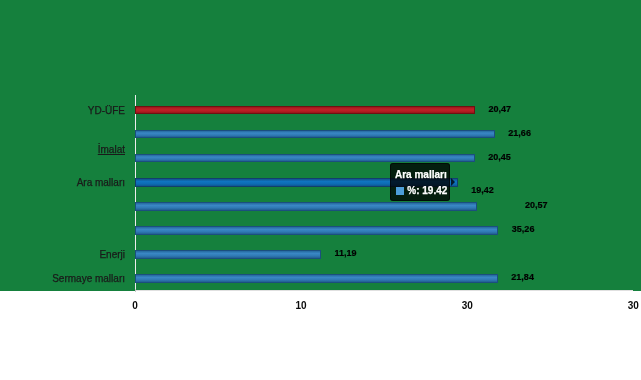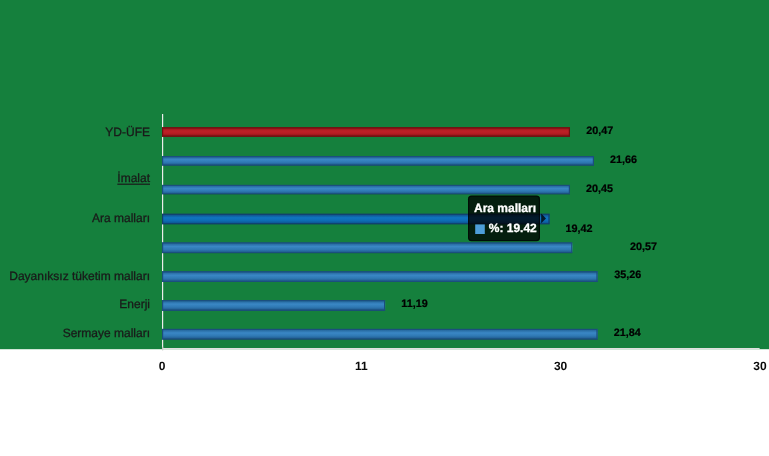--- a/index.html
+++ b/index.html
@@ -72,35 +72,34 @@
       <div class="bar b-blue" title="21,66" style="left: 135px; top: 129.75px; width: 359.773px; background: linear-gradient(rgb(26, 78, 124) 0%, rgb(36, 103, 157) 10%, rgb(58, 135, 197) 38%, rgb(47, 121, 180) 66%, rgb(34, 95, 147) 88%, rgb(23, 63, 99) 100%);"></div>
       <div class="val-label" style="left: 508.373px; top: 128.75px;">21,66</div>
       <div class="cat-label" style="right: 516px; top: 145px; text-decoration: underline;">İmalat</div>
       <div class="bar b-blue" title="20,45" style="left: 135px; top: 153.8px; width: 339.674px; background: linear-gradient(rgb(26, 78, 124) 0%, rgb(36, 103, 157) 10%, rgb(58, 135, 197) 38%, rgb(47, 121, 180) 66%, rgb(34, 95, 147) 88%, rgb(23, 63, 99) 100%);"></div>
       <div class="val-label" style="left: 488.274px; top: 152.8px; text-align: center;">20,45</div>
       <div class="cat-label" style="right: 516px; top: 177.85px;">Ara malları</div>
       <div class="bar b-hl" title="19,42" style="left: 135px; top: 177.85px; width: 322.566px; background: linear-gradient(rgb(18, 63, 107) 0%, rgb(18, 81, 137) 10%, rgb(15, 116, 193) 38%, rgb(13, 108, 180) 66%, rgb(13, 86, 148) 88%, rgb(12, 60, 104) 100%);"></div>
       <div class="val-label" style="left: 471.166px; top: 186px;">19,42</div>
       <div class="bar b-blue" title="20,57" style="left: 135px; top: 201.9px; width: 341.668px; background: linear-gradient(rgb(26, 78, 124) 0%, rgb(36, 103, 157) 10%, rgb(58, 135, 197) 38%, rgb(47, 121, 180) 66%, rgb(34, 95, 147) 88%, rgb(23, 63, 99) 100%);"></div>
       <div class="val-label" style="left: 505px; top: 200.9px; margin-left: 20px;">20,57</div>
-      <div class="cat-label" style="right: 516px; top: 225.95px;">Dayanıksız tüketim malları</div>
       <div class="bar b-blue" title="21,87" style="left: 135px; top: 225.95px; width: 363.261px; background: linear-gradient(rgb(26, 78, 124) 0%, rgb(36, 103, 157) 10%, rgb(58, 135, 197) 38%, rgb(47, 121, 180) 66%, rgb(34, 95, 147) 88%, rgb(23, 63, 99) 100%);"></div>
       <div class="val-label" style="left: 511.861px; top: 224.95px;">35,26</div>
       <div class="cat-label" style="right: 516px; top: 250px; text-align: center;">Enerji</div>
       <div class="bar b-blue" title="11,19" style="left: 135px; top: 250px; width: 185.866px; background: linear-gradient(rgb(26, 78, 124) 0%, rgb(36, 103, 157) 10%, rgb(58, 135, 197) 38%, rgb(47, 121, 180) 66%, rgb(34, 95, 147) 88%, rgb(23, 63, 99) 100%);"></div>
       <div class="val-label" style="left: 334.466px; top: 249px;">11,19</div>
       <div class="cat-label" style="right: 516px; top: 274.05px;">Sermaye malları</div>
       <div class="bar b-blue" title="21,84" style="left: 135px; top: 274.05px; width: 362.762px; background: linear-gradient(rgb(26, 78, 124) 0%, rgb(36, 103, 157) 10%, rgb(58, 135, 197) 38%, rgb(47, 121, 180) 66%, rgb(34, 95, 147) 88%, rgb(23, 63, 99) 100%);"></div>
       <div class="val-label" style="left: 511.362px; top: 273.05px;">21,84</div>
     </div>
 
   <div id="tooltip">
     <div id="tooltip-title">Ara malları</div>
     <div id="tooltip-swatch" style="background: rgb(77, 158, 216);"></div>
     <div id="tooltip-value">%: 19.42</div>
   </div>
   <div id="tooltip-arrow"></div>
 
 <div class="tick-label" style="left: 115px; top: 301px;">0</div>
-    <div class="tick-label" style="left: 281.1px; top: 301px;">11</div>
+    <div class="tick-label" style="left: 281.1px; top: 301px;">10</div>
     <div class="tick-label" style="left: 447.2px; top: 301px;">30</div>
     <div class="tick-label" style="left: 613.3px; top: 301px;">30</div>
   </div>
 
 </body></html>

